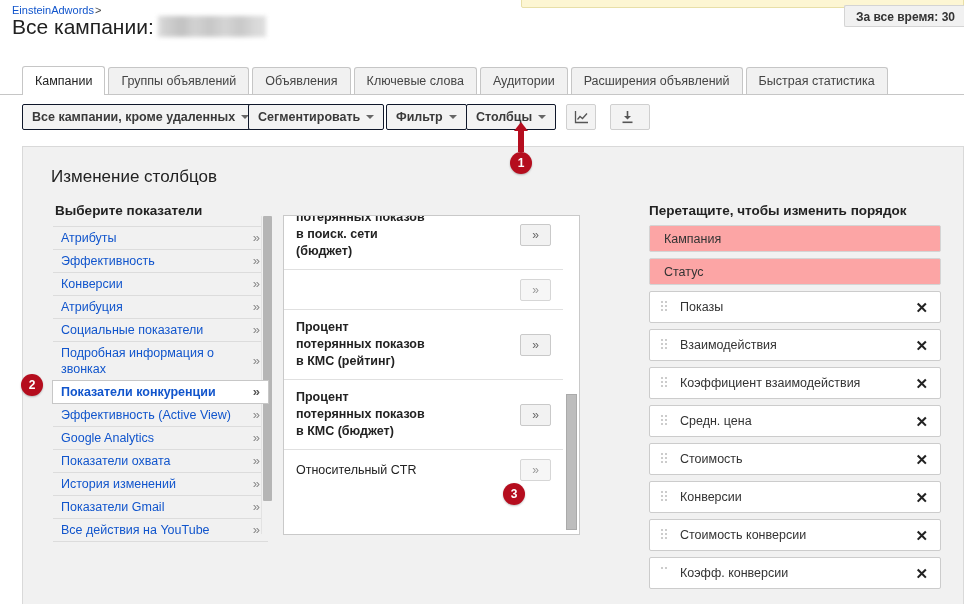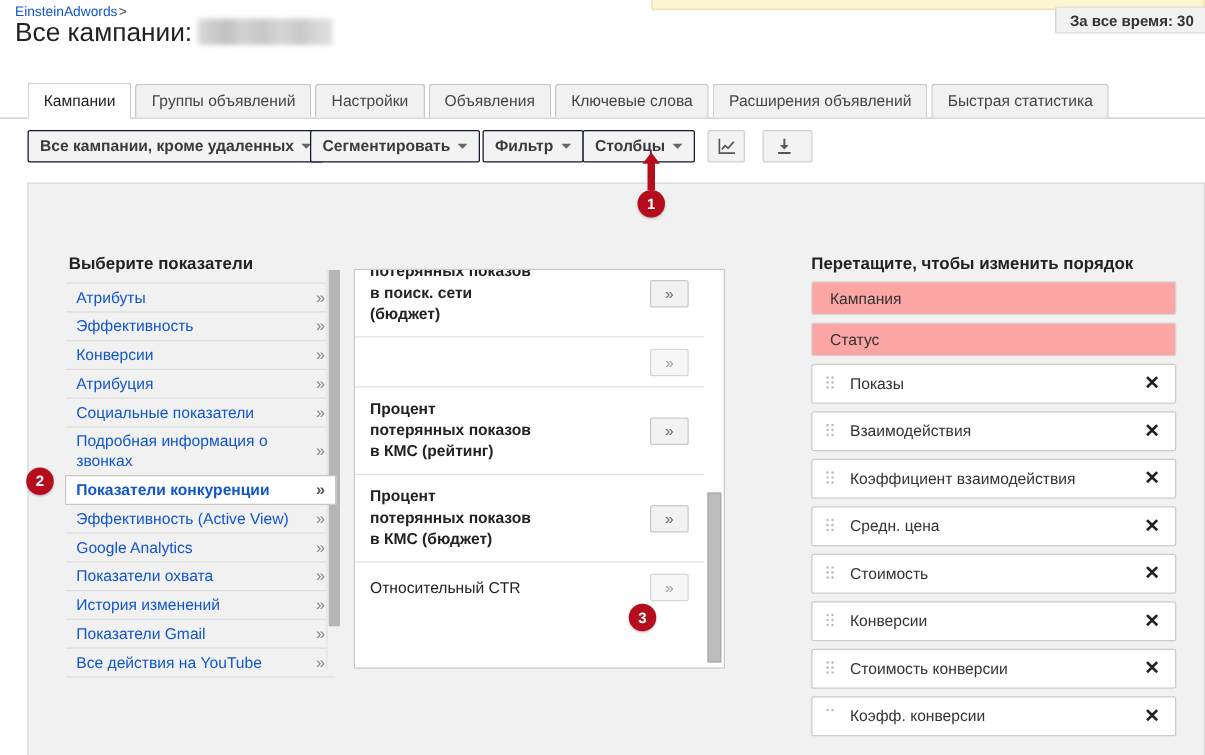--- a/index.html
+++ b/index.html
@@ -352,23 +352,23 @@
   <h1 class="page-title">
     <span>Все кампании:</span><span class="redacted"></span>
   </h1>
   <div class="daterange">За все время: 30</div>
 </div>
 
 <div class="tabbar">
   <div class="tabs">
     <div class="tab active">Кампании</div>
     <div class="tab">Группы объявлений</div>
-    <div class="tab">Настройки</div>
     <div class="tab">Объявления</div>
     <div class="tab">Ключевые слова</div>
+    <div class="tab">Аудитории</div>
     <div class="tab">Расширения объявлений</div>
     <div class="tab">Быстрая статистика</div>
 
   </div>
 </div>
 
 <div class="toolbar">
   <div class="btn" id="btn-all">
     <span>Все кампании, кроме удаленных</span><span class="caret"></span>
   </div>
@@ -405,20 +405,21 @@
         <circle cx="6.2" cy="6.2" r="4.4" stroke="#444" stroke-width="1.6" fill="none"></circle>
         <path d="M9.6 9.6 L13.6 13.6" stroke="#444" stroke-width="1.8"></path>
       </svg>
     </div>
   </div>
 
   <a class="view-history" href="#">Просмотр ист</a>
 </div>
 
 <div class="panel">
+  <div class="panel-title">Изменение столбцов</div>
   <div class="sect-head" id="head-metrics">Выберите показатели</div>
   <div class="sect-head" id="head-order">Перетащите, чтобы изменить порядок</div>
 
   <div class="cat-list">
     <div class="cat-item">
       <span>Атрибуты</span>
       <span class="chev">»</span>
     </div>
     <div class="cat-item">
       <span>Эффективность</span>

